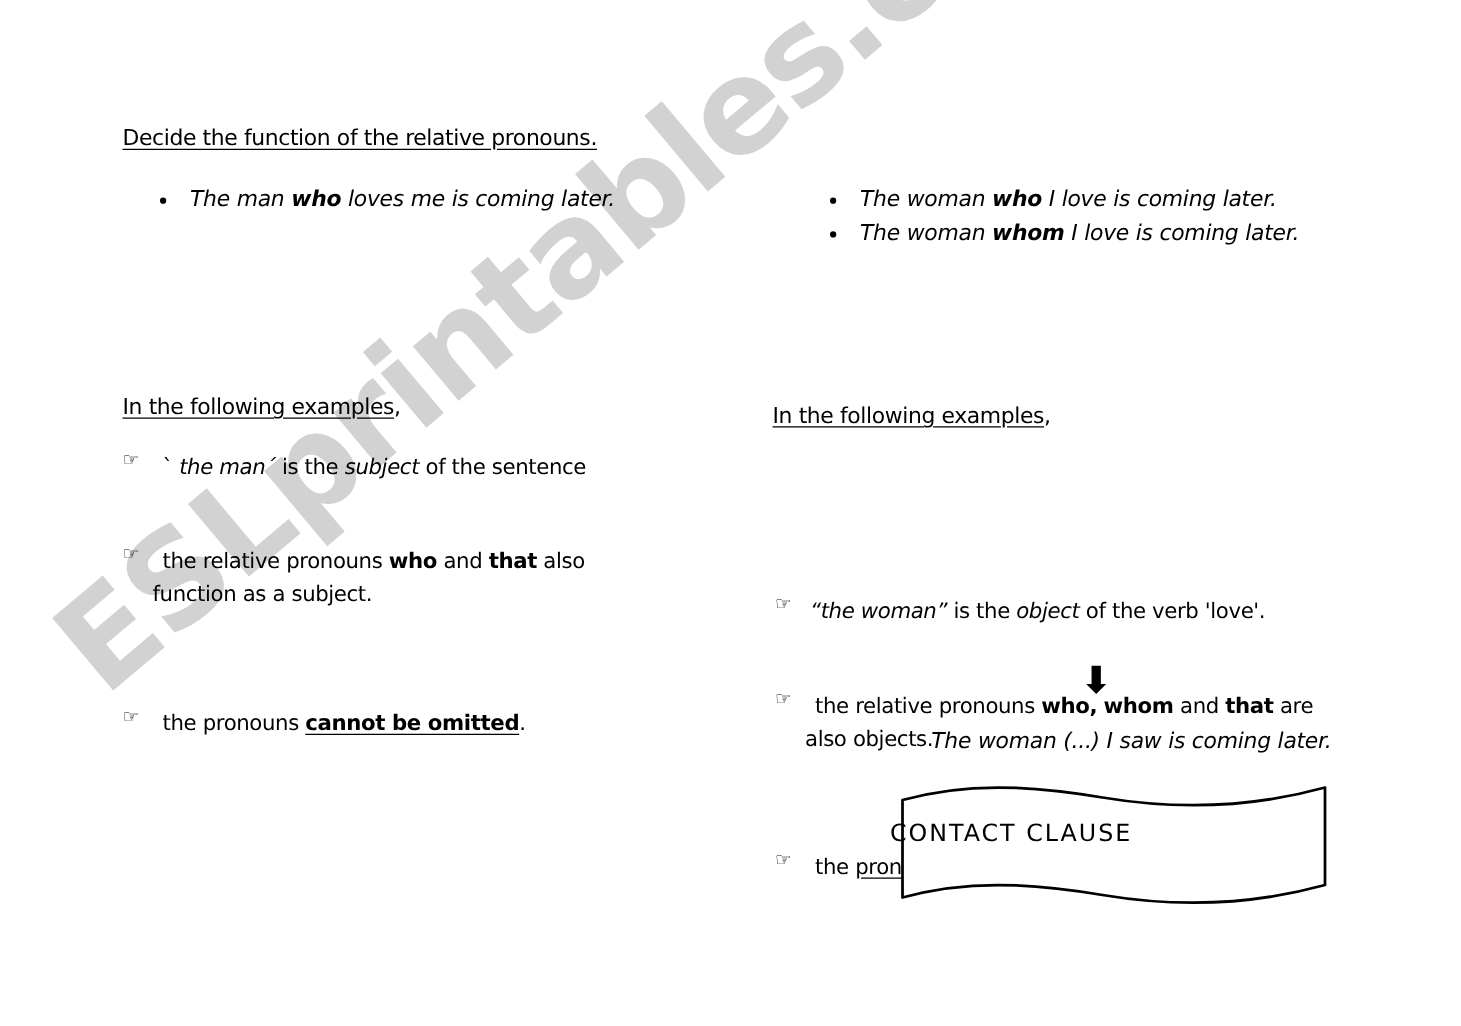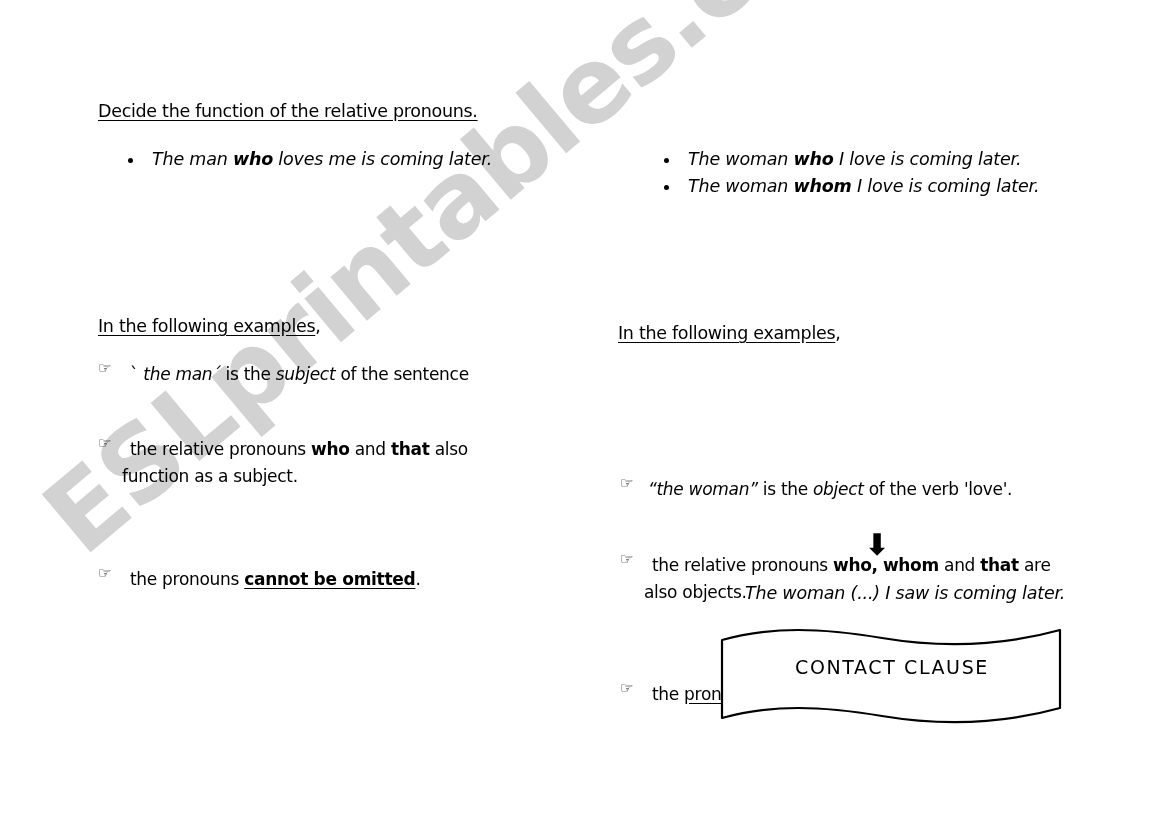--- a/index.html
+++ b/index.html
@@ -163,21 +163,21 @@
   #banner svg {
     position: absolute;
     left: 0;
     top: 0;
   }
   #banner-label {
     position: absolute;
     left: 0;
     top: 44px;
     width: 360px;
-    text-align: center;
+    text-align: left;
     font-family: "DejaVu Sans", sans-serif;
     font-size: 19px;
     font-weight: 500;
     letter-spacing: 1.6px;
     white-space: nowrap;
   }
 </style>
 </head>
 <body>
 

